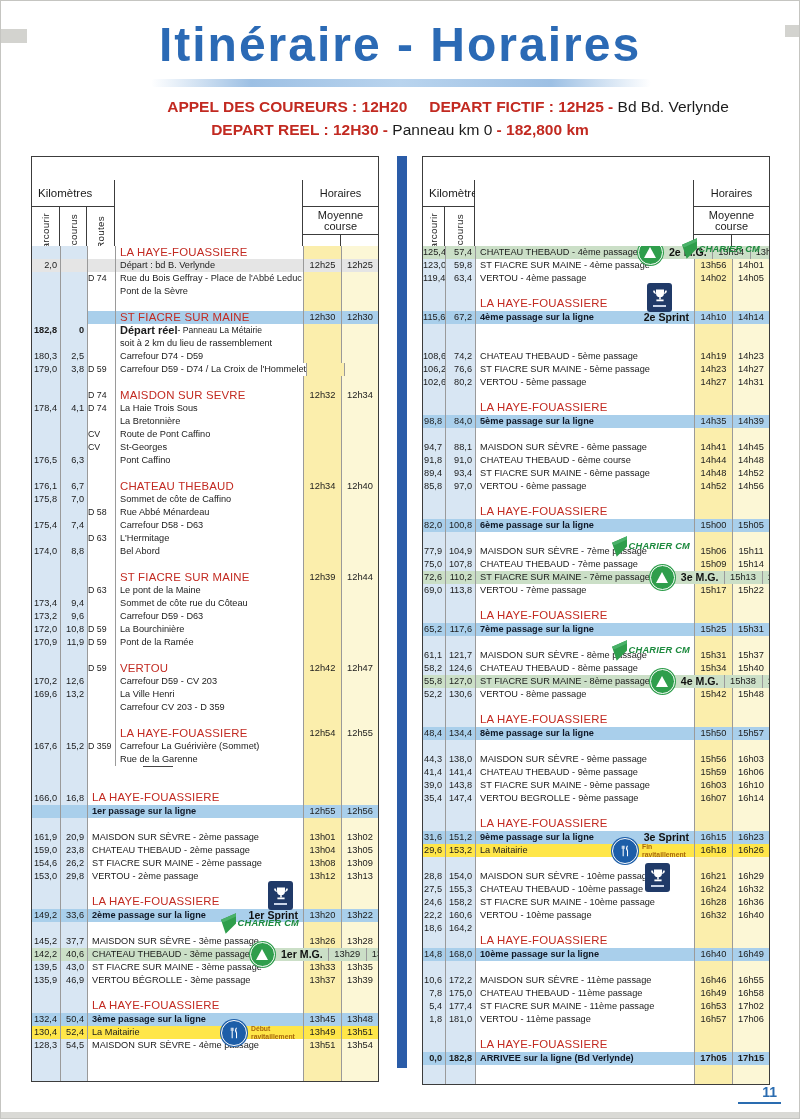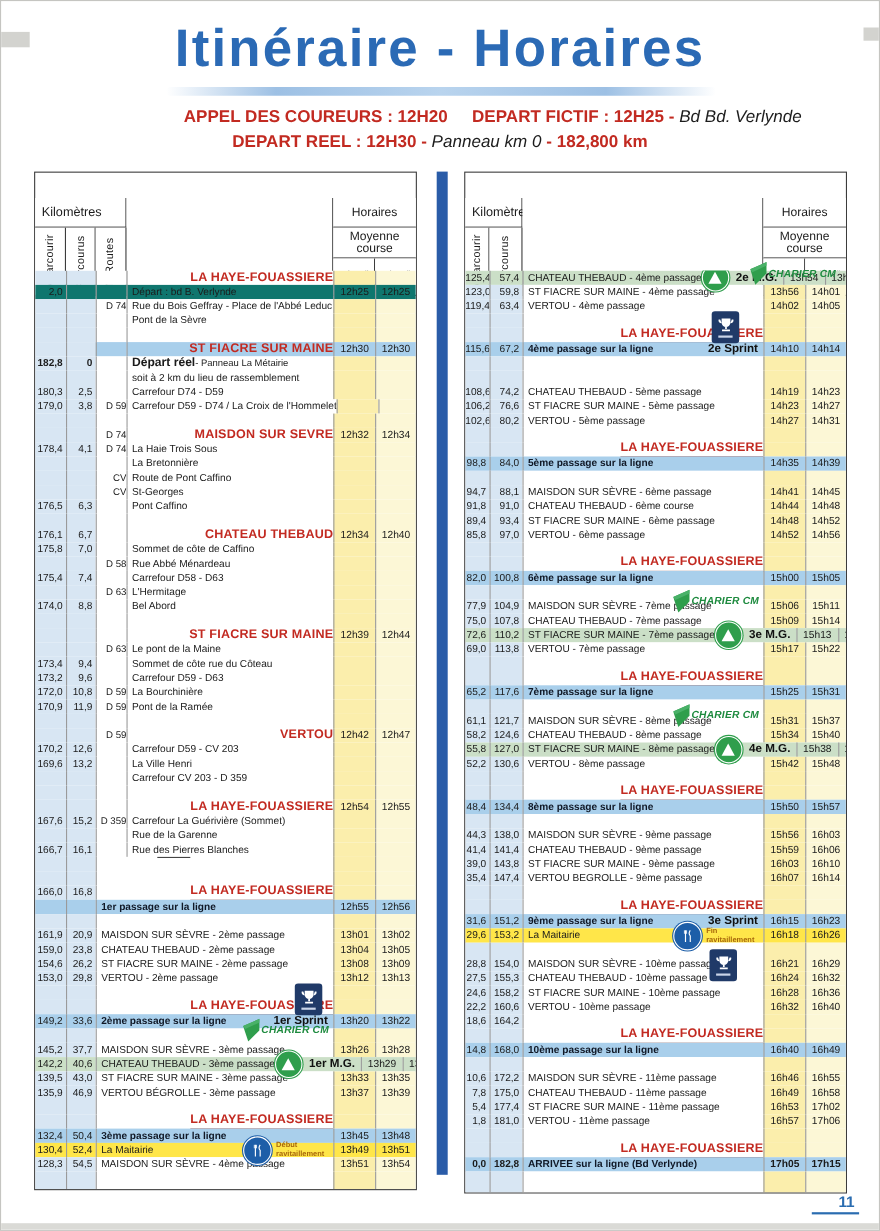--- a/index.html
+++ b/index.html
@@ -10,21 +10,21 @@
 
   
   .title{position:absolute;top:16px;left:0;width:100%;text-align:center;
          font-size:48px;font-weight:bold;color:#2b6ab5;letter-spacing:2px;}
   .title-bar{position:absolute;top:78px;left:150px;width:500px;height:8px;border-radius:4px;
          background:linear-gradient(90deg,rgba(140,180,225,0) 0%,#9dc0e4 20%,#b9d4ee 50%,#9dc0e4 80%,rgba(140,180,225,0) 100%);}
   .subline{position:absolute;left:0;width:100%;display:flex;justify-content:center;
            font-size:15.5px;font-weight:bold;white-space:pre;}
   .sub1{top:97px;gap:22px;padding-left:48px;}
   .sub2{top:120px;}
-  .red{color:#c22a21;} .blk{color:#1c1c1c;font-weight:normal;font-style:italic;}
+  .red{color:#c22a21;} .blk{color:#1c1c1c;font-weight:normal;}
 
   
   .tbl{position:absolute;top:155px;background:#fff;border:1.5px solid #3c3c3c;box-sizing:border-box;}
   .tbl-left{left:30px;width:348px;height:926px;}
   .tbl-right{left:421px;width:348px;height:929px;}
   .divider{position:absolute;left:396px;top:155px;width:10px;height:912px;background:#2a5ca8;}
 
   .thead{position:absolute;top:0;left:0;right:0;height:89px;display:grid;box-sizing:border-box;
          border-bottom:1px solid #3c3c3c;margin-top:23px;}
   .tbl-left  .thead{grid-template-columns:28px 27px 28px 1fr 38px 37px;grid-template-rows:27px 28px 34px;}
@@ -43,34 +43,34 @@
   .tdata{position:absolute;top:89px;left:0;right:0;bottom:0;display:flex;flex-direction:column;overflow:hidden;}
   .trow{display:flex;height:13px;flex:none;position:relative;}
   .trow.fill{flex:1;}
   .cell{height:100%;box-sizing:border-box;border-left:1px solid #9a9a9a;position:relative;
         line-height:13px;color:#1b1b1b;overflow:visible;}
   .cell:first-child{border-left:none;}
   .c-a{width:28px;background:#d8e6f3;font-size:9.2px;text-align:right;padding-right:3px;flex:none;}
   .c-p{width:27px;background:#d8e6f3;font-size:9.2px;text-align:right;padding-right:3px;flex:none;}
   .tbl-right .c-a{width:22px;}
   .tbl-right .c-p{width:30px;}
-  .c-r{width:28px;background:#fff;font-size:8.8px;text-align:right;flex:none;}
+  .c-r{width:28px;background:#fff;font-size:8.8px;text-align:left;flex:none;}
   .c-d{flex:1;background:#fff;font-size:9.2px;padding-left:4px;display:flex;align-items:center;
        white-space:nowrap;}
   .c-t41{width:38px;background:#fbeeac;font-size:9.3px;text-align:center;flex:none;}
   .c-t39{width:37px;background:#fcf7d6;font-size:9.3px;text-align:center;flex:none;}
 
   
-  .row-gy .cell{background:#0f766e;}
+  .row-gy .cell{background:#e5e5e5;}
   .row-bl .cell{background:#a9cfeb;}
   .row-gr .cell{background:#cbdfc7;}
   .row-ye .cell{background:#ffe649;}
   .row-cb .c-r,.row-cb .c-d,.row-cb .c-t41,.row-cb .c-t39{background:#a9cfeb;}
 
-  .row-c .c-d,.row-cb .c-d,.row-c2 .c-d{color:#c22a21;font-weight:bold;font-size:11.4px;letter-spacing:.2px;justify-content:flex-end;}
+  .row-c .c-d,.row-cb .c-d,.row-c2 .c-d{color:#c22a21;font-weight:normal;font-size:11.4px;letter-spacing:.2px;}
   .city-u{border-bottom:1.6px solid #70150e;padding-bottom:0.5px;}
   .row-bl .c-d{font-weight:bold;color:#101826;}
   .row-bold .c-a,.row-bold .c-p,.row-bold .c-t41,.row-bold .c-t39{font-weight:bold;}
   .d-strong{font-weight:bold;font-size:11px;}
   .d-small{font-size:8.6px;}
   .badge{margin-left:auto;font-weight:bold;font-size:10.6px;color:#101010;padding-right:5px;}
   .badge.noauto{margin-left:2px;}
 
   .routes-close{position:absolute;left:55px;top:0;width:30px;height:0;border-top:1.2px solid #444;}
 
@@ -522,30 +522,20 @@
         <div class="trow row-n">
           <div class="cell c-a"></div>
           <div class="cell c-p"></div>
           <div class="cell c-r"></div>
           <div class="cell c-d">
             <span>Rue de la Garenne</span>
           </div>
           <div class="cell c-t41"></div>
           <div class="cell c-t39"></div>
         </div>
-        <div class="trow row-n">
-          <div class="cell c-a">166,7</div>
-          <div class="cell c-p">16,1</div>
-          <div class="cell c-r"></div>
-          <div class="cell c-d">
-            <span>Rue des Pierres Blanches</span>
-          </div>
-          <div class="cell c-t41"></div>
-          <div class="cell c-t39"></div>
-        </div>
         <div class="trow row-sp">
           <div class="cell c-a"></div>
           <div class="cell c-p"></div>
           <div class="cell c-d">
             <span class="routes-close"></span>
           </div>
           <div class="cell c-t41"></div>
           <div class="cell c-t39"></div>
         </div>
         <div class="trow row-sp">

